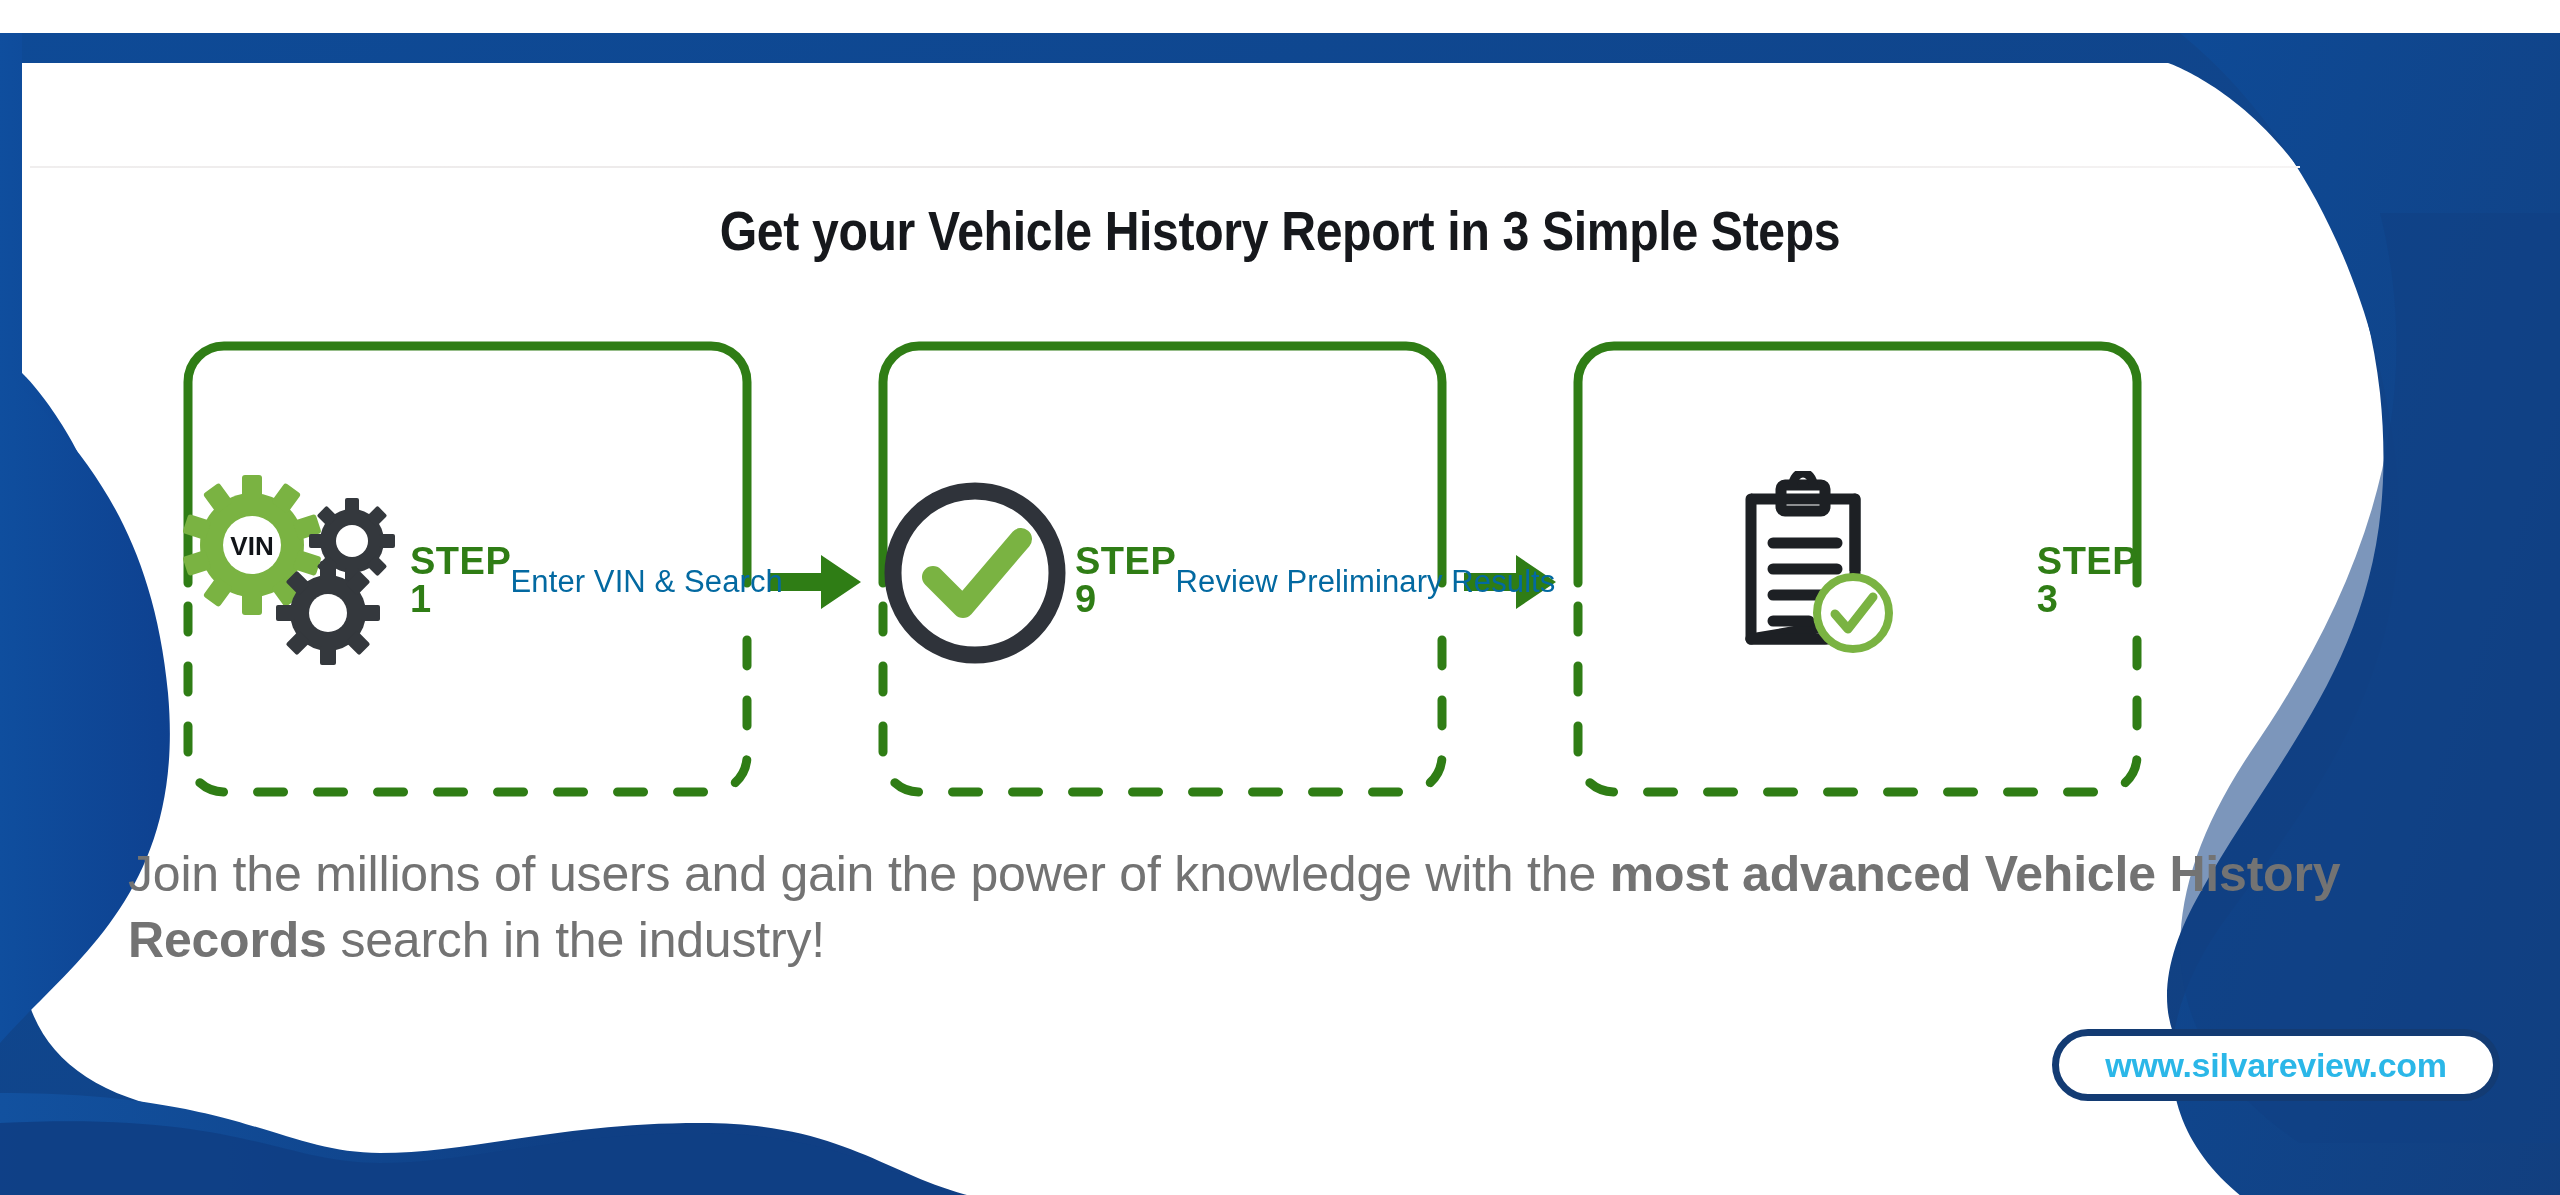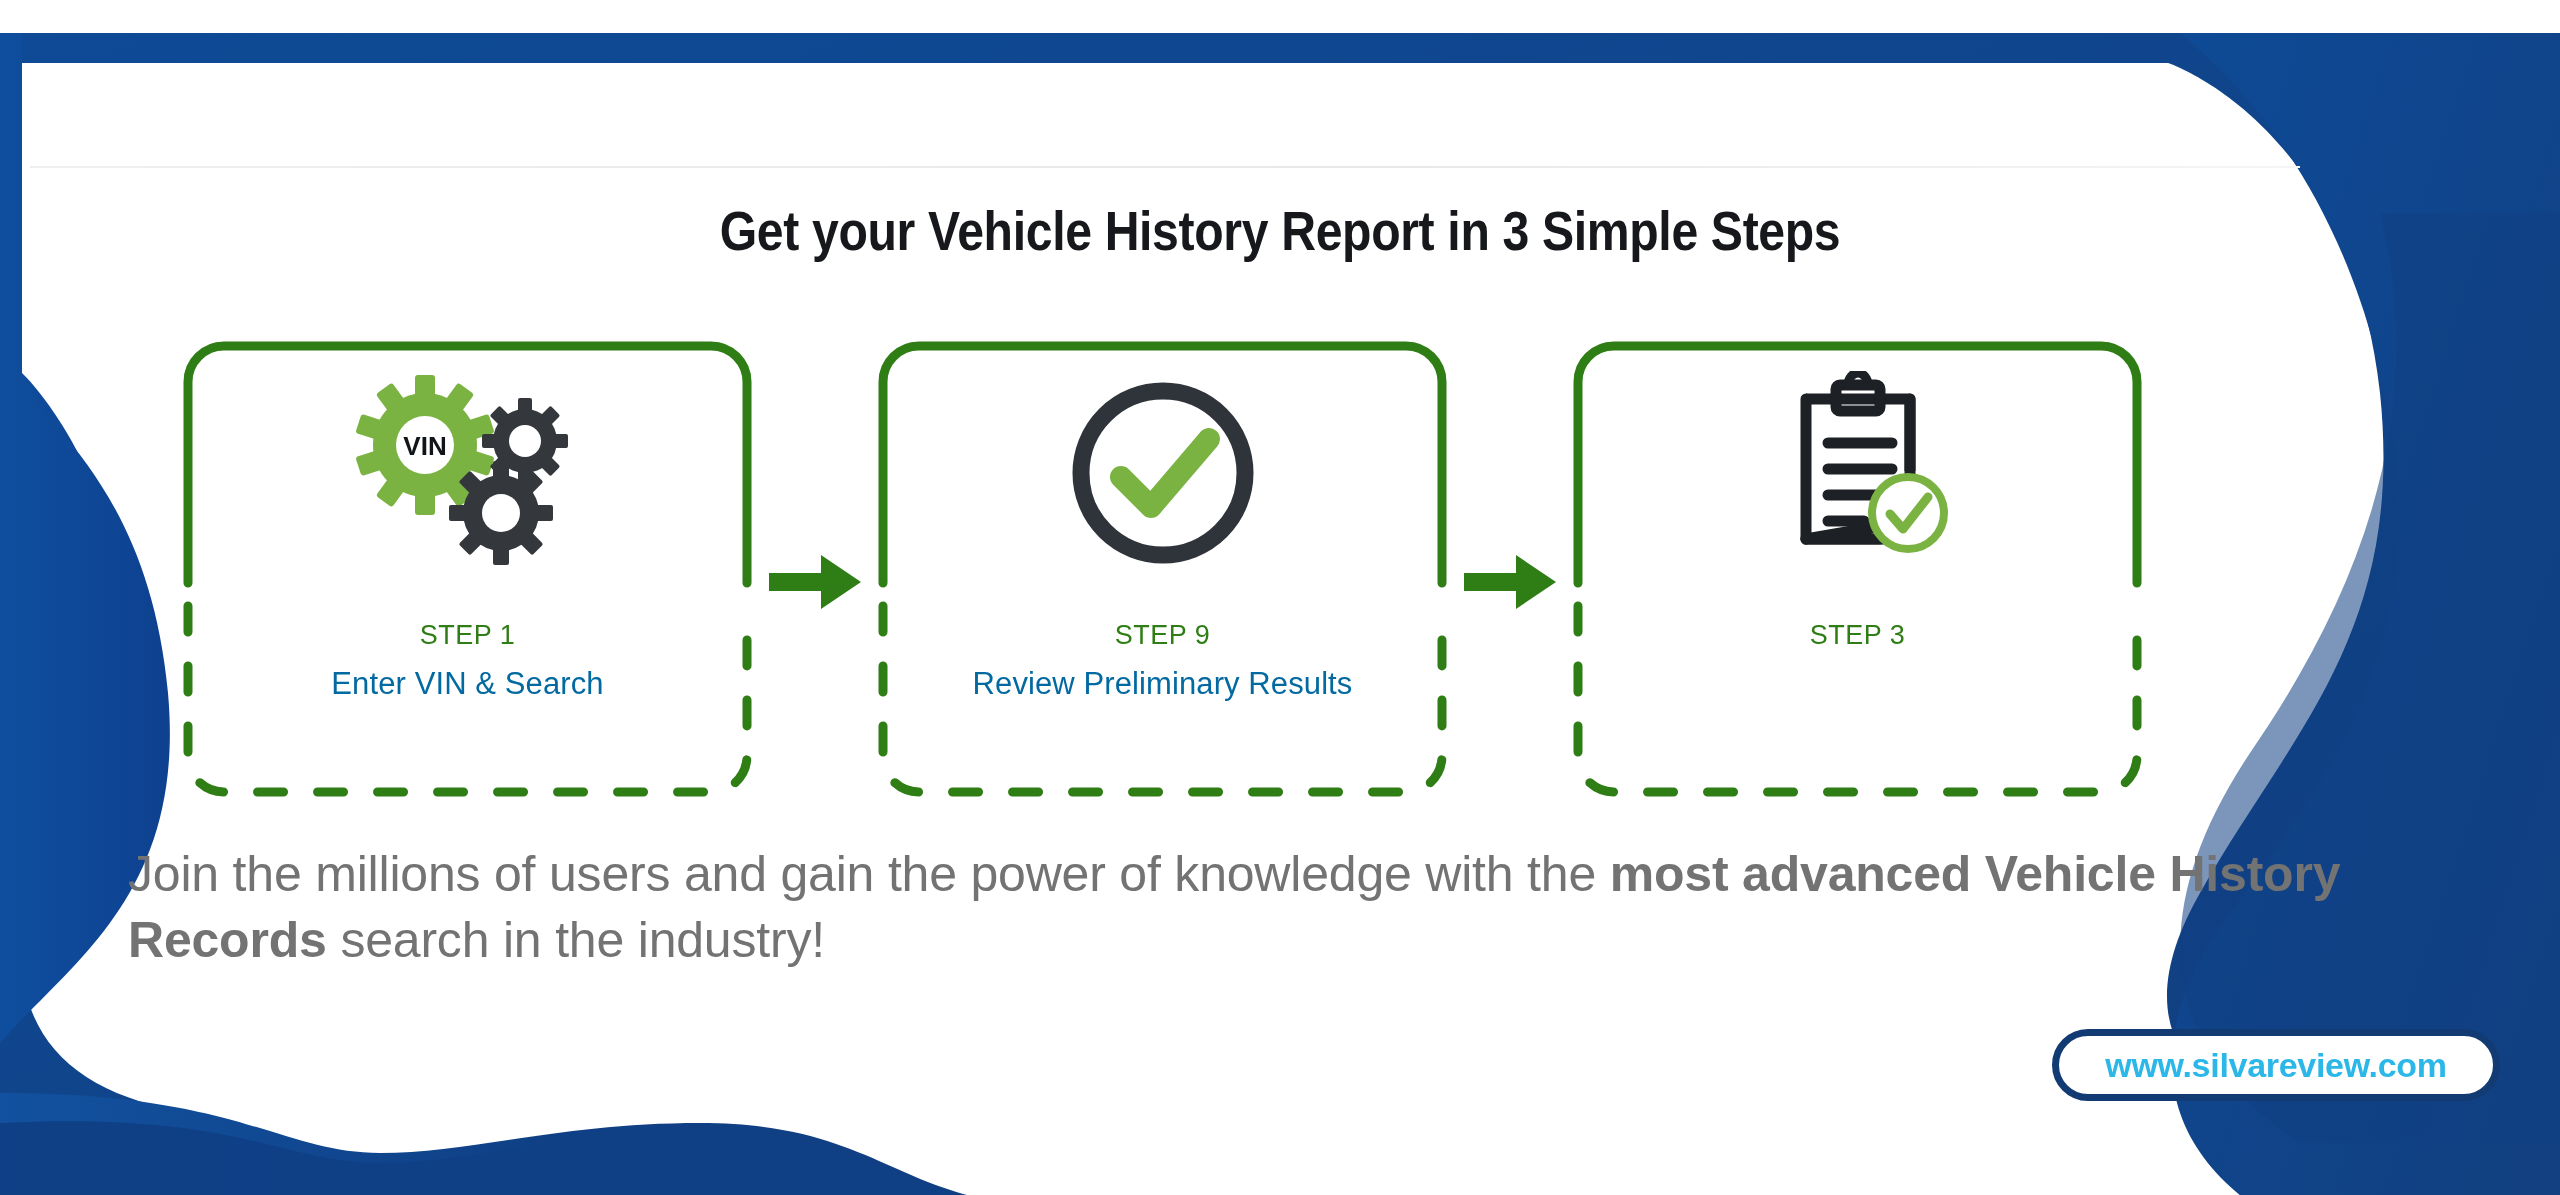--- a/index.html
+++ b/index.html
@@ -89,35 +89,35 @@
     height: 470px;
   }
 
   .card-inner {
     position: absolute;
     left: 0;
     top: 0;
     width: 575px;
     height: 470px;
     display: flex;
-    flex-direction: column;
+    flex-direction: row;
     align-items: center;
   }
 
   .icon-area {
     height: 270px;
     display: flex;
     align-items: center;
     justify-content: center;
     width: 100%;
   }
 
   .step-title {
-    font-size: 27px;
-    font-weight: normal;
+    font-size: 38px;
+    font-weight: bold;
     color: #2f7d15;
     letter-spacing: 0.5px;
     line-height: 1;
     margin-top: 14px;
   }
 
   .step-sub {
     font-size: 31px;
     color: #0369a1;
     margin-top: 17px;

